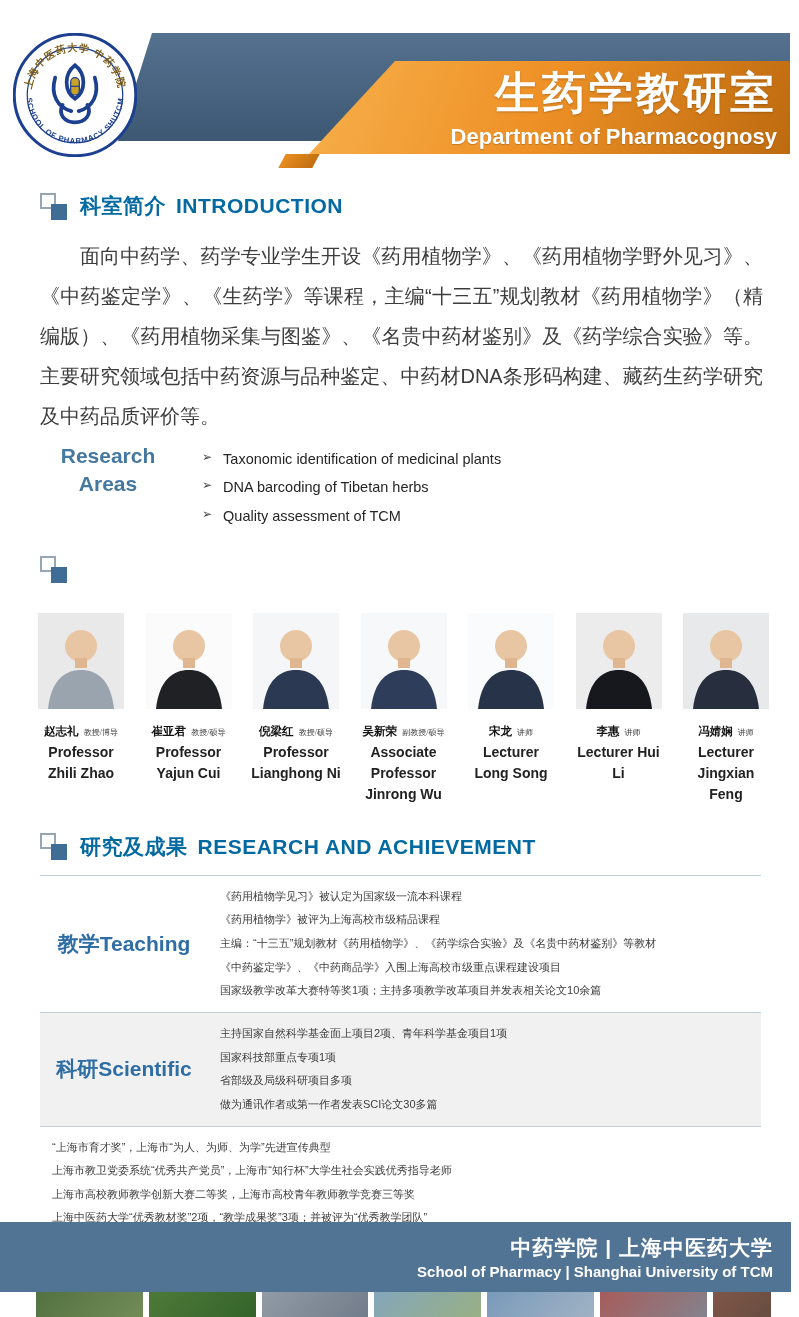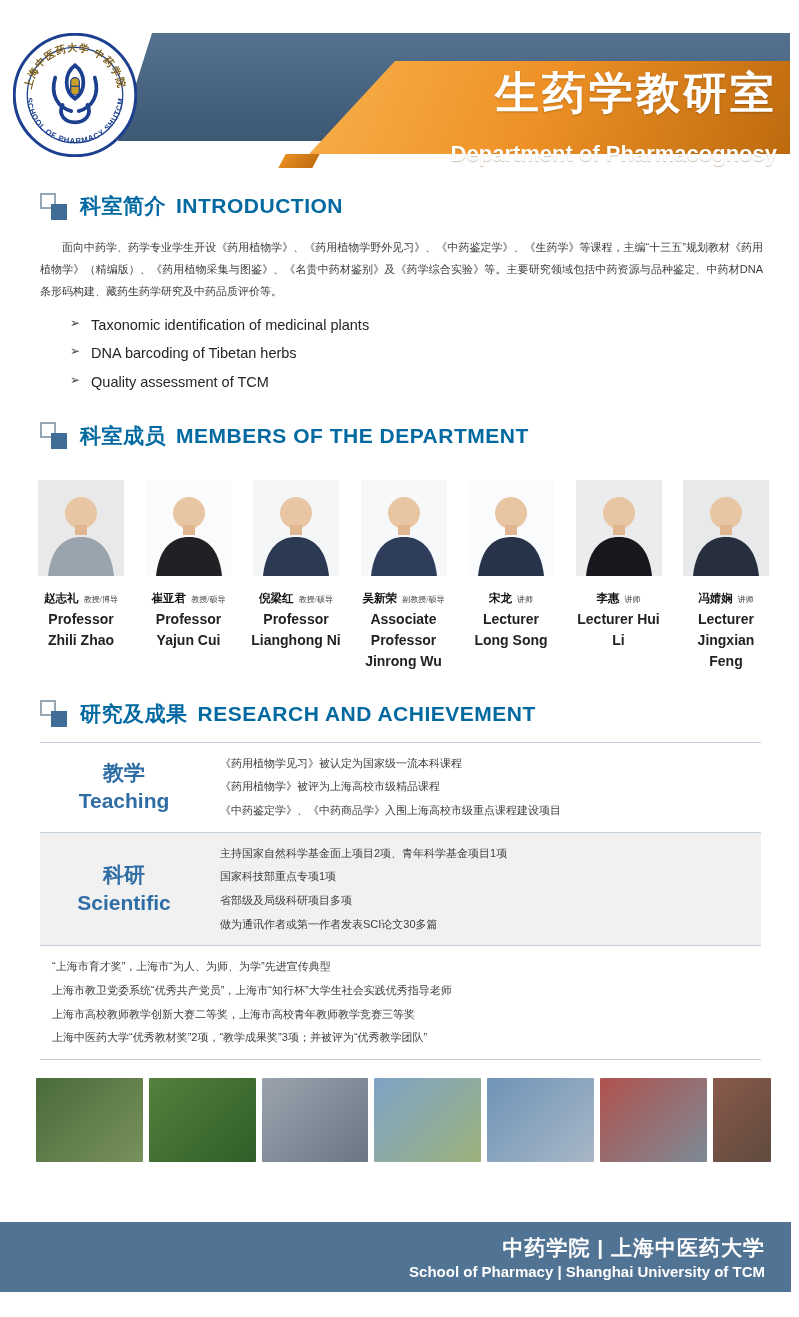--- a/index.html
+++ b/index.html
@@ -14,33 +14,33 @@
     clip-path:polygon(34px 0, 100% 0, 100% 100%, 0 100%); }
   .orange-banner { position:absolute; left:263px; top:61px; width:527px; height:93px;
     background:linear-gradient(112deg,#f9b653 0%,#ef983a 40%,#ee9126 55%,#c06d10 100%);
     background:linear-gradient(112deg,#f9b653 0%,#ee9126 52%,#bd6a0f 100%);
     clip-path:polygon(132px 0, 100% 0, 100% 100%, 46px 100%); }
   .orange-notch { position:absolute; left:282px; top:154px; width:34px; height:14px;
     background:linear-gradient(112deg,#e98f23,#c06d10); transform:skewX(-28deg); }
   .banner-text { position:absolute; right:22px; top:64px; text-align:right; color:#ffffff; }
   .title-cn { font-size:44px; font-weight:bold; letter-spacing:3px; line-height:1.3;
     text-shadow:0 1px 2px rgba(90,45,0,.35); }
-  .title-en { font-size:22px; font-weight:bold; margin-top:20px; text-shadow:0 1px 1px rgba(90,45,0,.3); }
+  .title-en { font-size:22px; font-weight:bold; margin-top:3px; text-shadow:0 1px 1px rgba(90,45,0,.3); }
 
   
   .sec { display:flex; align-items:center; gap:13px; margin:0 0 0 40px; }
   .sec-icon { position:relative; width:27px; height:27px; flex:0 0 auto; }
   .sec-icon .outline { position:absolute; left:0; top:0; width:16px; height:16px;
     border:2px solid #95a6b4; background:#ffffff; }
   .sec-icon .solid { position:absolute; right:0; bottom:0; width:16px; height:16px; background:#3f6d96; }
   .sec-title { font-size:21px; font-weight:bold; color:#0369a1; letter-spacing:.5px; }
   .sec-title .en { margin-left:10px; }
 
   
-  .intro-p { margin:16px 36px 0 40px; font-size:11px; color:#3c3c3c; line-height:2.0;
+  .intro-p { margin:16px 36px 0 40px; font-size:20px; color:#3c3c3c; line-height:2.0;
     text-align:justify; text-indent:2em; }
 
   
   .ra { display:flex; margin:6px 0 0 42px; }
   .ra-label { width:132px; text-align:center; color:#4578a0; font-weight:bold; font-size:21px; line-height:1.35; }
   .ra-list { list-style:none; margin-left:28px; padding-top:3px; }
   .ra-item { display:flex; gap:11px; font-size:14.5px; color:#252525; line-height:1.95; }
   .ra-arrow { color:#444; font-size:12px; padding-top:1px; }
 
   
@@ -50,35 +50,35 @@
   .avatar { width:86px; height:96px; margin:0 auto; display:block; }
   .m-name { margin-top:15px; font-size:11.5px; font-weight:bold; color:#111; white-space:nowrap; }
   .m-cred { font-size:8px; font-weight:normal; color:#3a3a3a; margin-left:2px;font-family:Liberation Serif, serif; }
   .m-en { margin-top:3px; font-size:14px; font-weight:bold; color:#222; line-height:1.5; }
 
   
   .ach-sec { margin-top:28px; }
   .ach-table { margin:14px 38px 0 40px; border-top:1px solid #c3cedb; }
   .t-row { display:flex; border-bottom:1px solid #c3cedb; padding:9px 0; }
   .t-row.alt { background:#f1f1f1; }
-  .t-label { width:168px; display:flex; flex-direction:column; justify-content:center;
+  .t-label { width:168px; display:flex; justify-content:center;
     align-items:center; color:#2f6da5; font-weight:bold; font-size:21px; line-height:1.35; }
   .t-content { flex:1; padding-left:12px; }
   .t-item { font-size:11px; color:#3c3c3c; line-height:2.15; }
 
   
   .gallery { margin:18px 28px 0 36px; }
   .g-row { display:flex; gap:6px; margin-bottom:6px; }
   .g-cell { flex:1 1 auto; height:84px; border-radius:1px; }
   .g-cell.narrow { flex:0 0 58px; }
 
   
   .footer { position:absolute; left:0; top:1222px; width:791px; height:70px; background:#517394;
     color:#ffffff; display:flex; flex-direction:column; justify-content:center;
-    align-items:flex-end; padding-right:26px; }
+    align-items:flex-end; padding-right:18px; }
   .f-cn { font-size:21px; font-weight:bold; letter-spacing:1px; }
   .f-en { font-size:15px; font-weight:bold; margin-top:1px; }
 </style>
 </head>
 <body>
 
 <div class="page">
 
   <div class="header">
     <div class="blue-band"></div>
@@ -117,20 +117,24 @@
       <div class="outline"></div>
         <div class="solid"></div>
     </div>
     <div class="sec-title">
       <span>科室简介</span><span class="en">INTRODUCTION</span>
     </div>
   </div>
   <p class="intro-p">面向中药学、药学专业学生开设《药用植物学》、《药用植物学野外见习》、《中药鉴定学》、《生药学》等课程，主编“十三五”规划教材《药用植物学》（精编版）、《药用植物采集与图鉴》、《名贵中药材鉴别》及《药学综合实验》等。主要研究领域包括中药资源与品种鉴定、中药材DNA条形码构建、藏药生药学研究及中药品质评价等。</p>
 
   <div class="ra">
+    <div class="ra-label">
+      <div>Research</div>
+      <div>Areas</div>
+    </div>
     <ul class="ra-list" id="ra-list">
         <li class="ra-item">
           <span class="ra-arrow">➢</span>
           <span>Taxonomic identification of medicinal plants</span>
         </li>
         <li class="ra-item">
           <span class="ra-arrow">➢</span>
           <span>DNA barcoding of Tibetan herbs</span>
         </li>
         <li class="ra-item">
@@ -139,23 +143,20 @@
         </li>
       </ul>
   </div>
 
   <div class="members-sec">
     <div class="sec">
       <div class="sec-icon">
         <div class="outline"></div>
           <div class="solid"></div>
       </div>
-      <div class="sec-title">
-        <span>科室成员</span><span class="en">MEMBERS OF THE DEPARTMENT</span>
-      </div>
     </div>
     <div class="members-row" id="members-row">
   <div class="member">
     <svg class="avatar" viewBox="0 0 86 96">
       <rect class="av-bg" width="86" height="96" fill="#e9e9e9"></rect>
       <circle class="av-head" cx="43" cy="33" r="16" fill="#e9c6a3"></circle>
       <rect class="av-neck" x="37" y="45" width="12" height="10" fill="#e0b691"></rect>
       <path class="av-body" d="M10,96 C13,67 27,57 43,57 C59,57 73,67 76,96 Z" fill="#9aa4ae"></path>
     </svg>
     <div class="m-name"><span class="cn">赵志礼 </span><span class="m-cred">教授/博导</span></div>
@@ -243,21 +244,23 @@
     </div>
     <div class="ach-table" id="ach-table">
         <div class="t-row">
           <div class="t-label">
             <div>教学</div>
             <div>Teaching</div>
           </div>
           <div class="t-content">
             <div class="t-item">《药用植物学见习》被认定为国家级一流本科课程</div>
             <div class="t-item">《药用植物学》被评为上海高校市级精品课程</div>
+            <div class="t-item">主编：“十三五”规划教材《药用植物学》、《药学综合实验》及《名贵中药材鉴别》等教材</div>
             <div class="t-item">《中药鉴定学》、《中药商品学》入围上海高校市级重点课程建设项目</div>
+            <div class="t-item">国家级教学改革大赛特等奖1项；主持多项教学改革项目并发表相关论文10余篇</div>
           </div>
         </div>
         <div class="t-row alt">
           <div class="t-label">
             <div>科研</div>
             <div>Scientific</div>
           </div>
           <div class="t-content">
             <div class="t-item">主持国家自然科学基金面上项目2项、青年科学基金项目1项</div>
             <div class="t-item">国家科技部重点专项1项</div>

